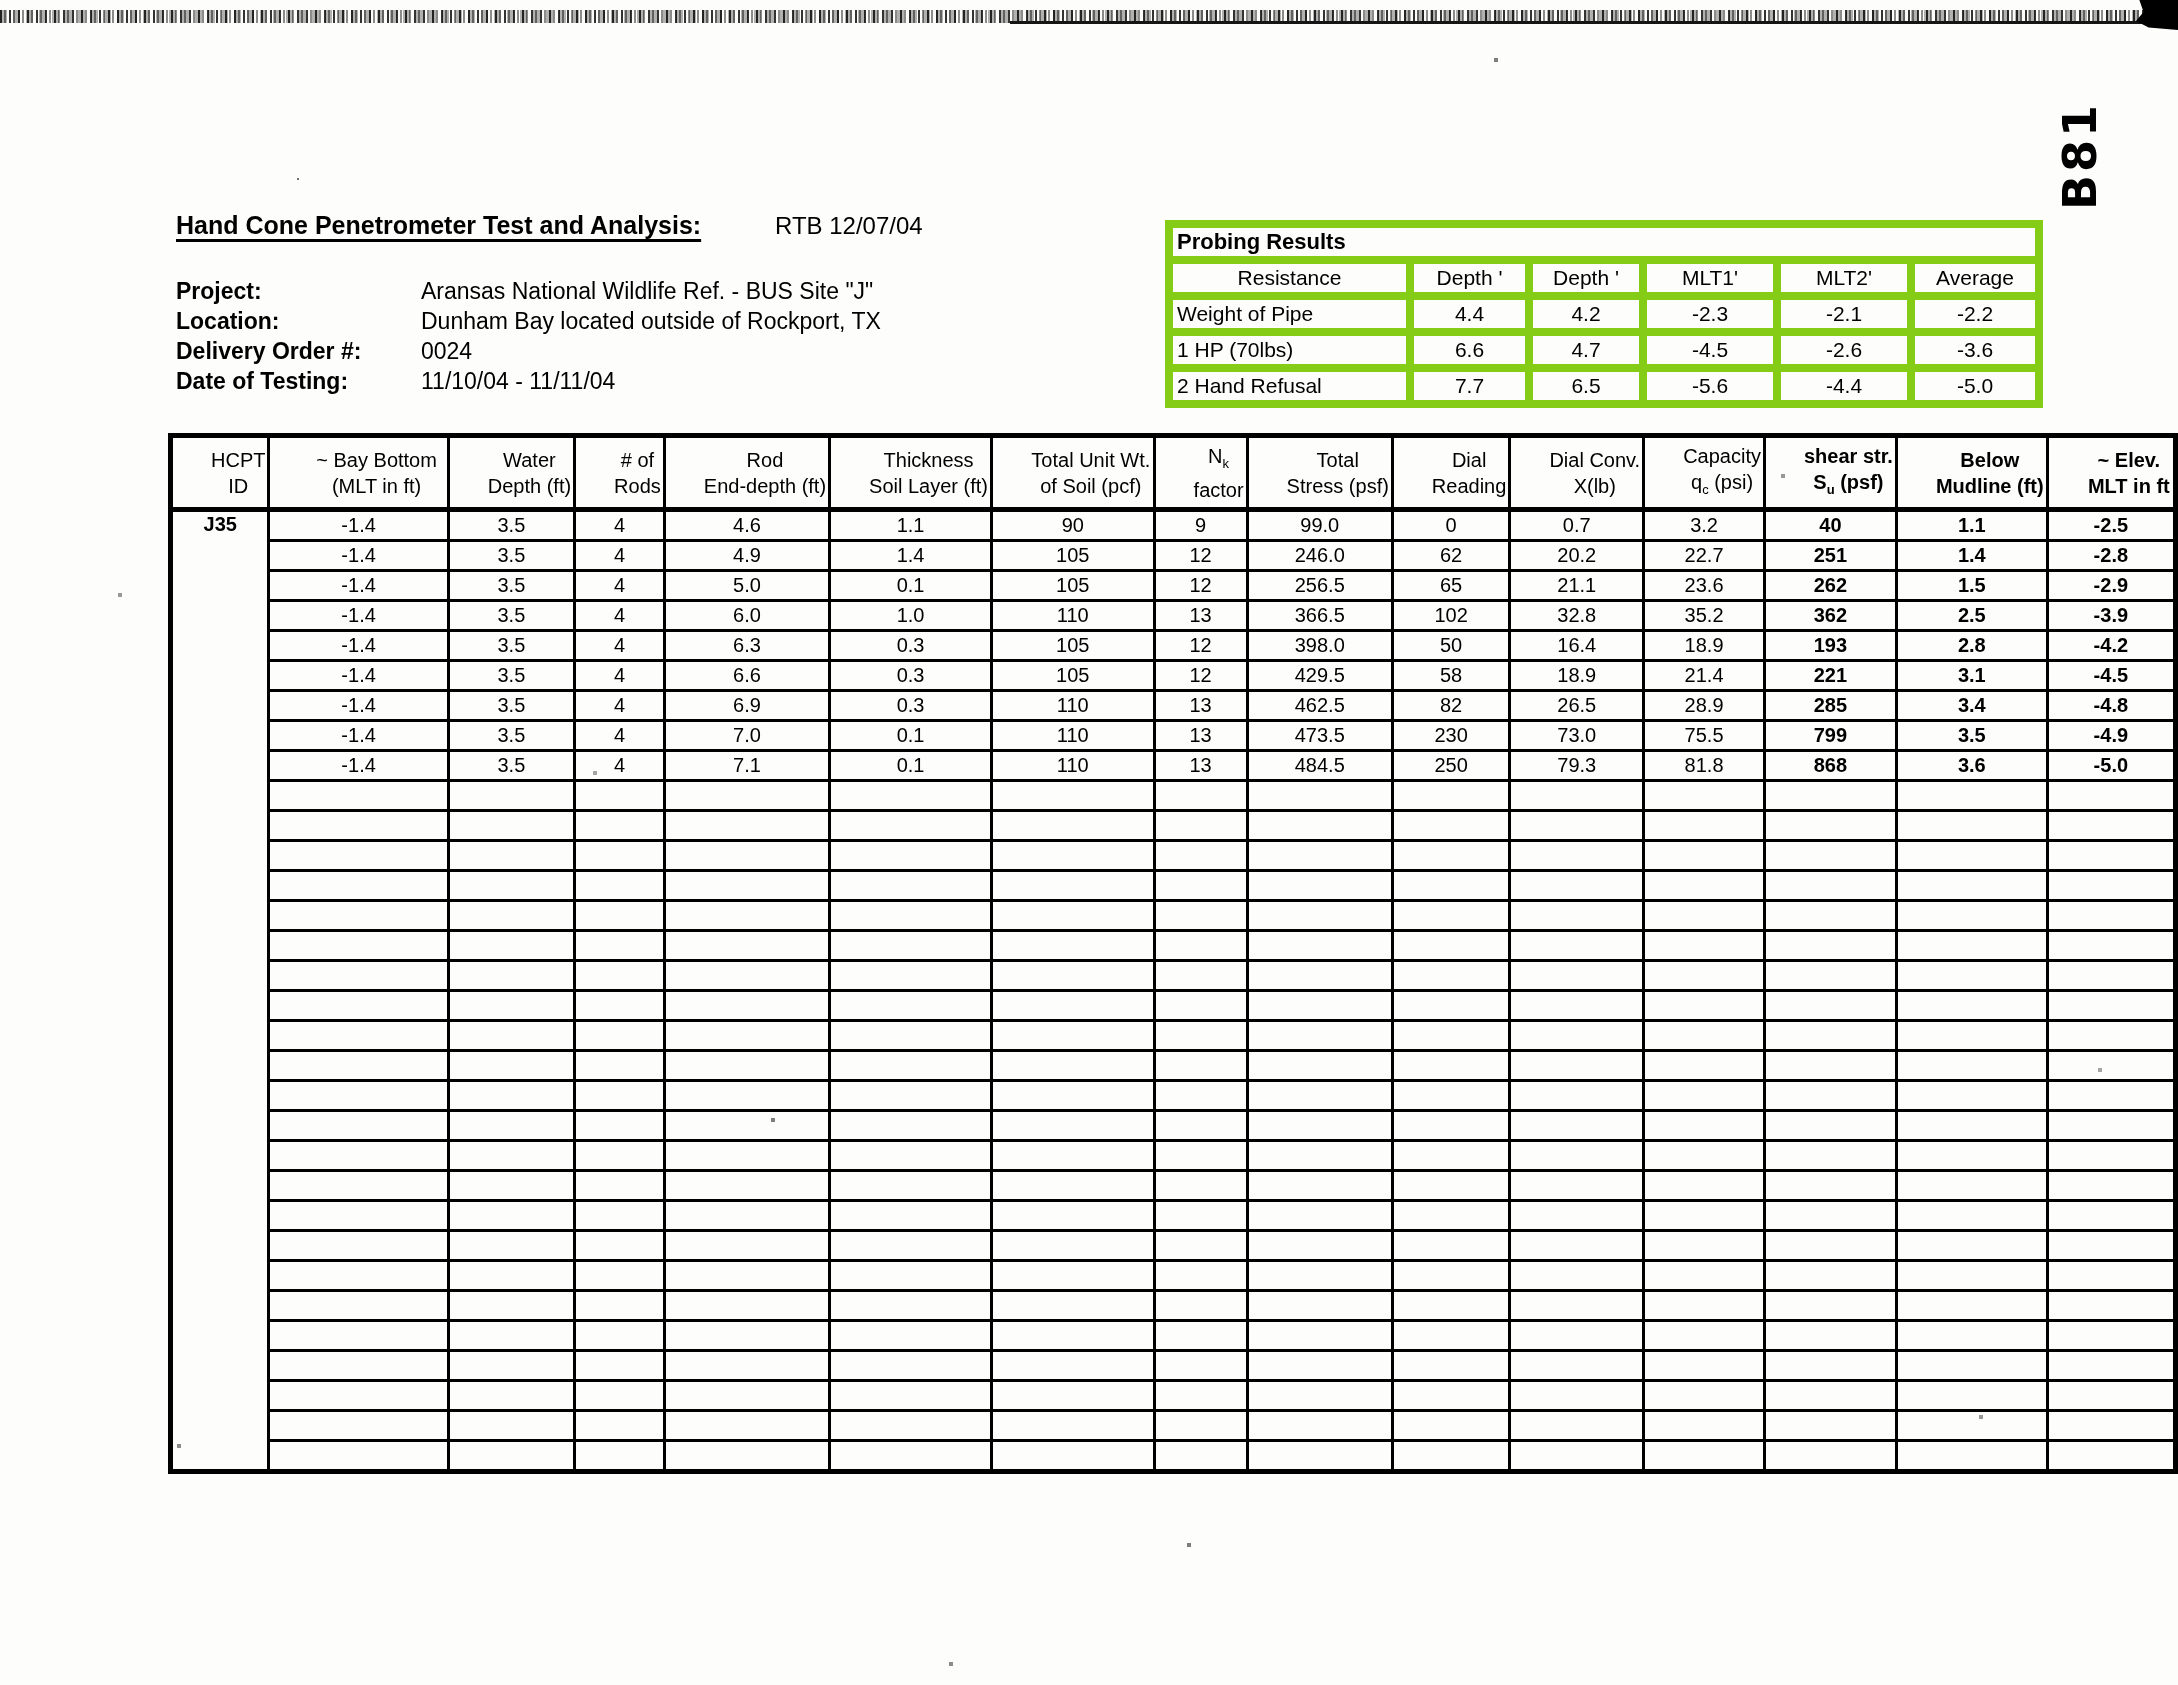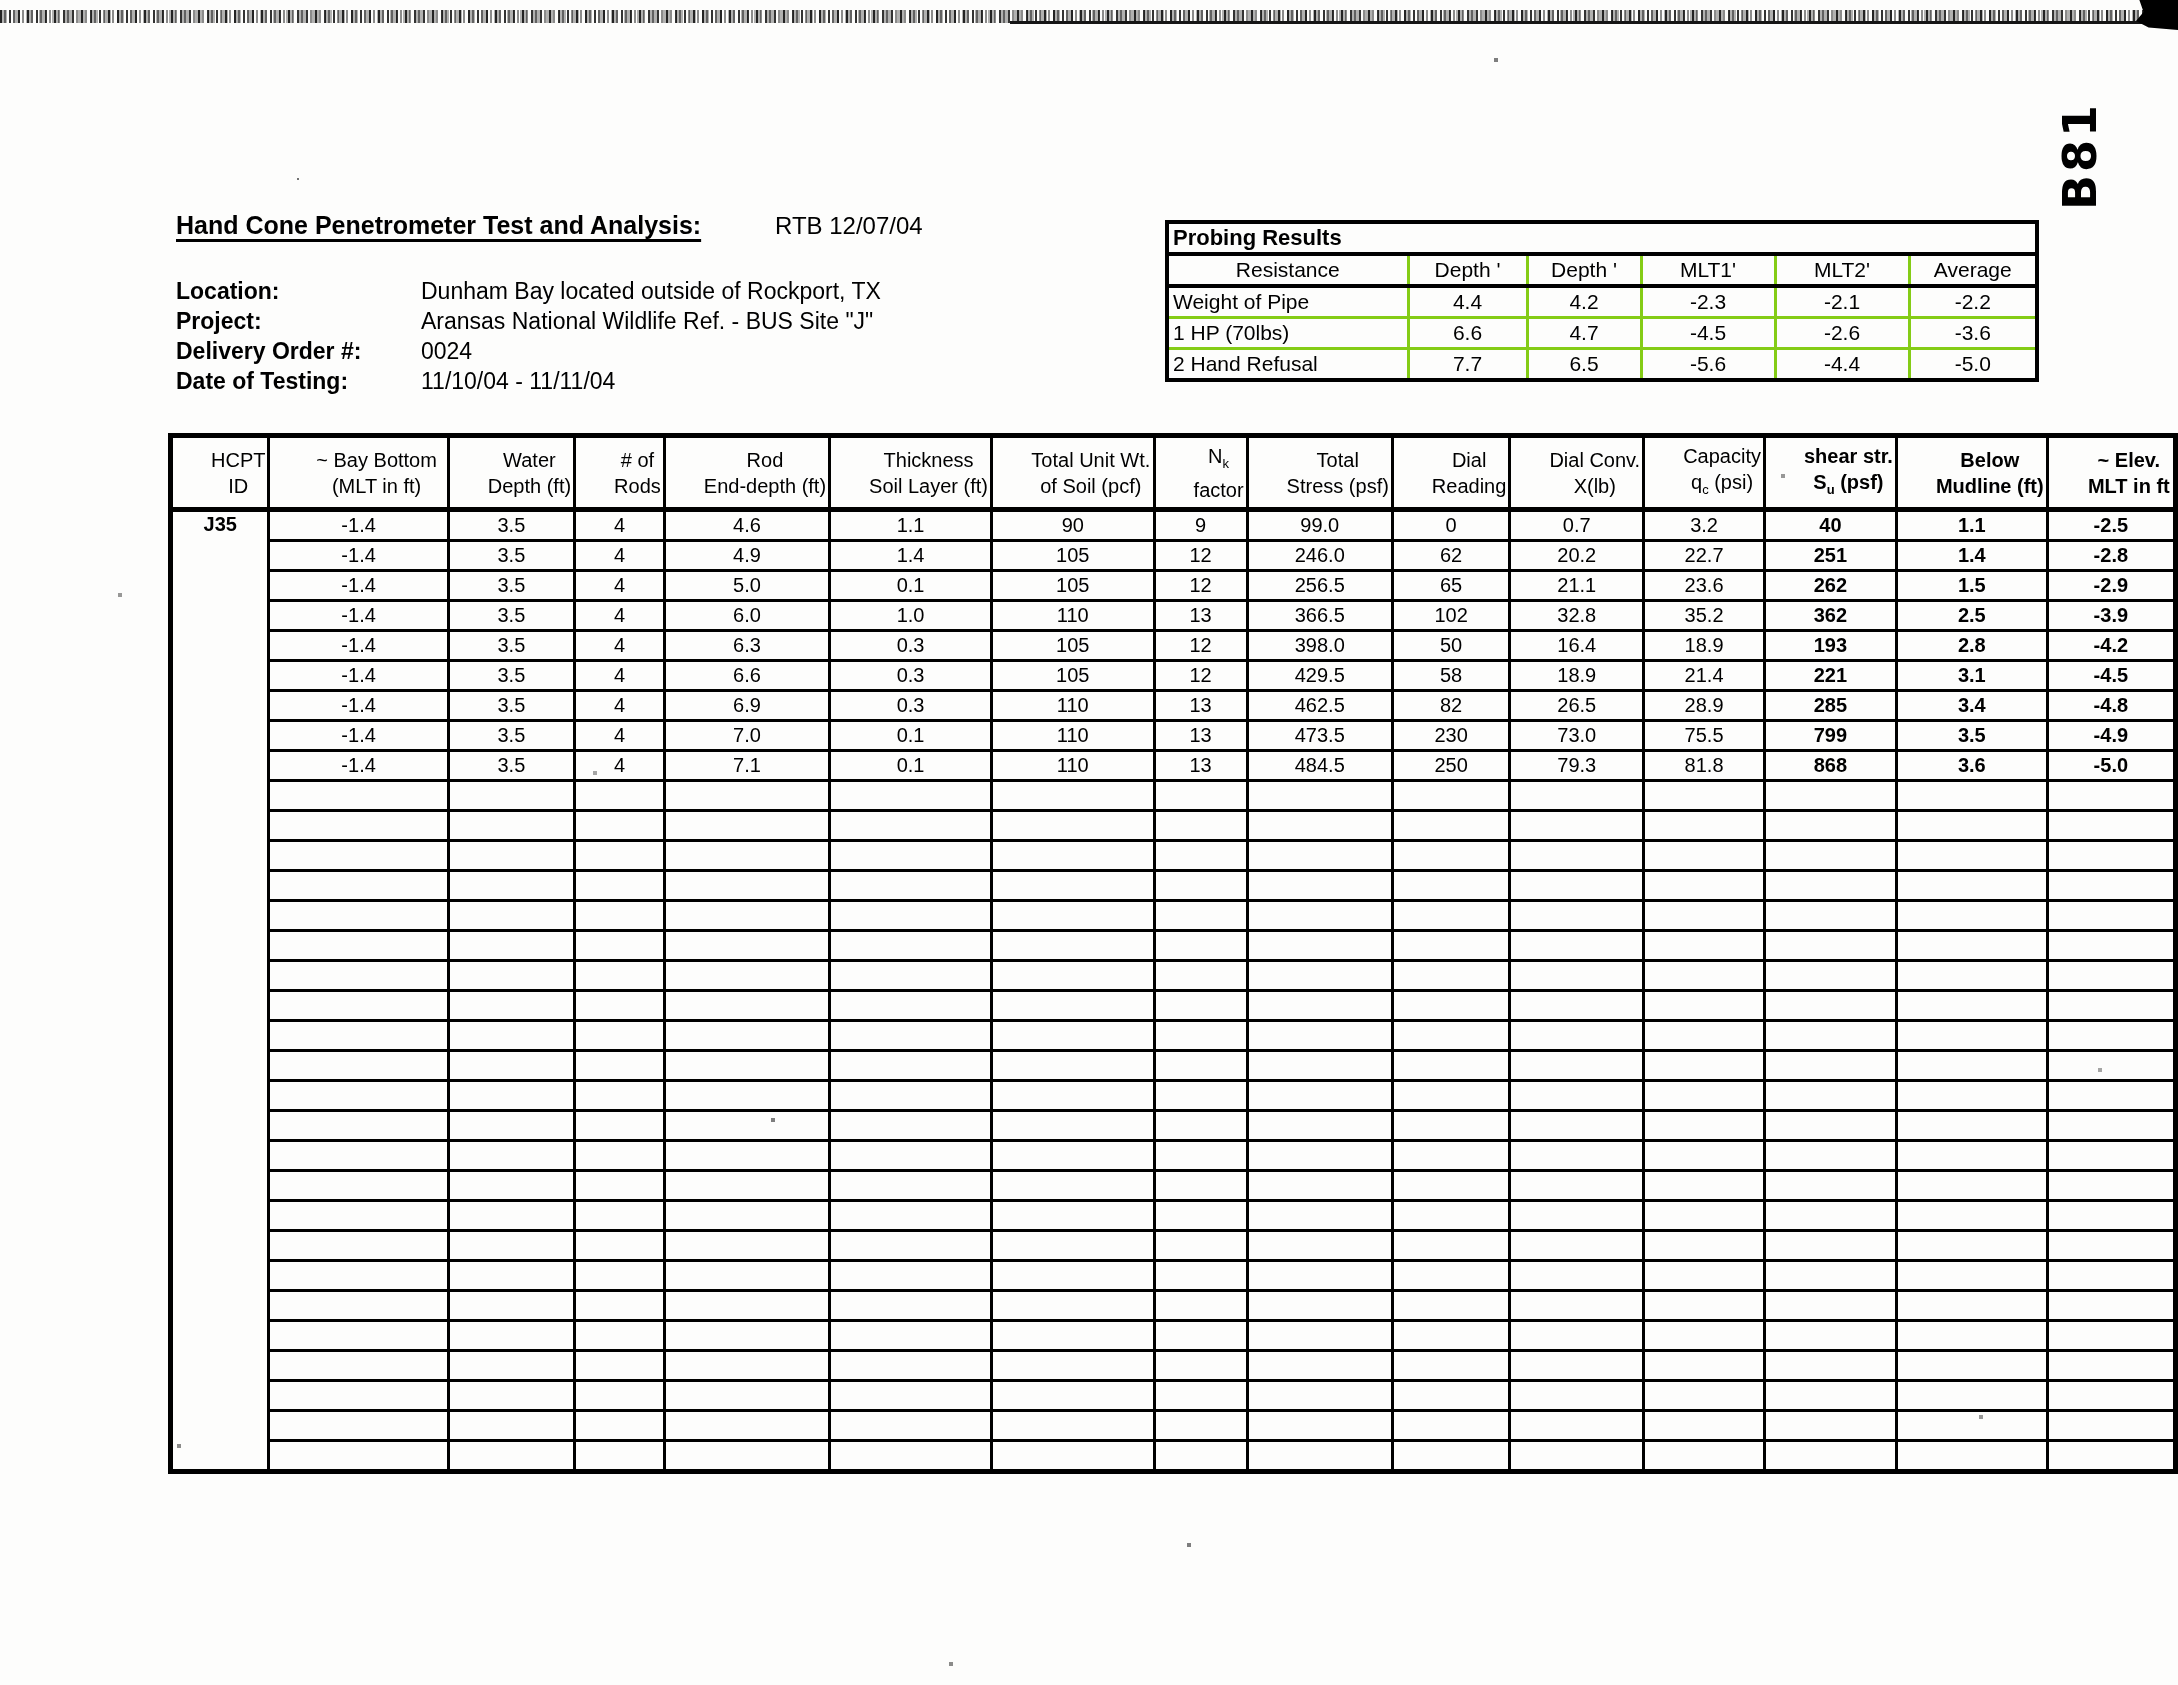--- a/index.html
+++ b/index.html
@@ -32,21 +32,21 @@
   
   .doc-title { position:absolute; left:176px; top:211px; font-size:25px; font-weight:bold;
     text-decoration:underline; text-decoration-thickness:3px; text-underline-offset:5px; }
   .title-note { position:absolute; left:775px; top:212px; font-size:24px; }
   .info-block { position:absolute; left:176px; top:276px; font-size:23px; }
   .info-row { display:flex; height:30px; align-items:center; }
   .info-label { width:245px; font-weight:bold; }
   
   table { border-collapse:collapse; table-layout:fixed; }
   .probing { position:absolute; left:1165px; top:220px; border:4px solid #000; }
-  .probing th, .probing td { border:3px solid #84cc16; padding:0 4px; font-size:21px; height:28px; font-weight:normal; overflow:hidden; white-space:nowrap;margin-top:30px; }
+  .probing th, .probing td { border:8px solid #84cc16; padding:0 4px; font-size:21px; height:28px; font-weight:normal; overflow:hidden; white-space:nowrap;margin-top:30px; }
   .probing .p-title { font-weight:bold; font-size:22px; text-align:left; border-bottom:4px solid #000; }
   .probing th { text-align:center; }
   .probing td.lbl { text-align:left; }
   .probing td.val { text-align:center; }
   .probing thead th { border-bottom:4px solid #000; }
   
   .hcpt { position:absolute; left:168px; top:433px; border:5px solid #000; }
   .hcpt th { border:3px solid #000; border-bottom:5px solid #000; padding:0 2px; height:69px;
     font-weight:normal; font-size:20px; text-align:center; overflow:hidden; }
   .hcpt th .hl { line-height:26px; white-space:nowrap;margin-left:36px; }
@@ -65,26 +65,26 @@
   <div class="corner-blob"></div>
   <div class="specks"></div>
 
   <div class="handwritten">B81</div>
 
   <div class="doc-title">Hand Cone Penetrometer Test and Analysis:</div>
   <div class="title-note">RTB 12/07/04</div>
 
   <div class="info-block">
     <div class="info-row">
+      <span class="info-label">Project:</span>
+      <span class="info-value">Aransas National Wildlife Ref. - BUS Site "J"</span>
+    </div>
+    <div class="info-row">
       <span class="info-label">Location:</span>
       <span class="info-value">Dunham Bay located outside of Rockport, TX</span>
-    </div>
-    <div class="info-row">
-      <span class="info-label">Project:</span>
-      <span class="info-value">Aransas National Wildlife Ref. - BUS Site "J"</span>
     </div>
     <div class="info-row">
       <span class="info-label">Delivery Order #:</span>
       <span class="info-value">0024</span>
     </div>
     <div class="info-row">
       <span class="info-label">Date of Testing:</span>
       <span class="info-value">11/10/04 - 11/11/04</span>
     </div>
   </div>

